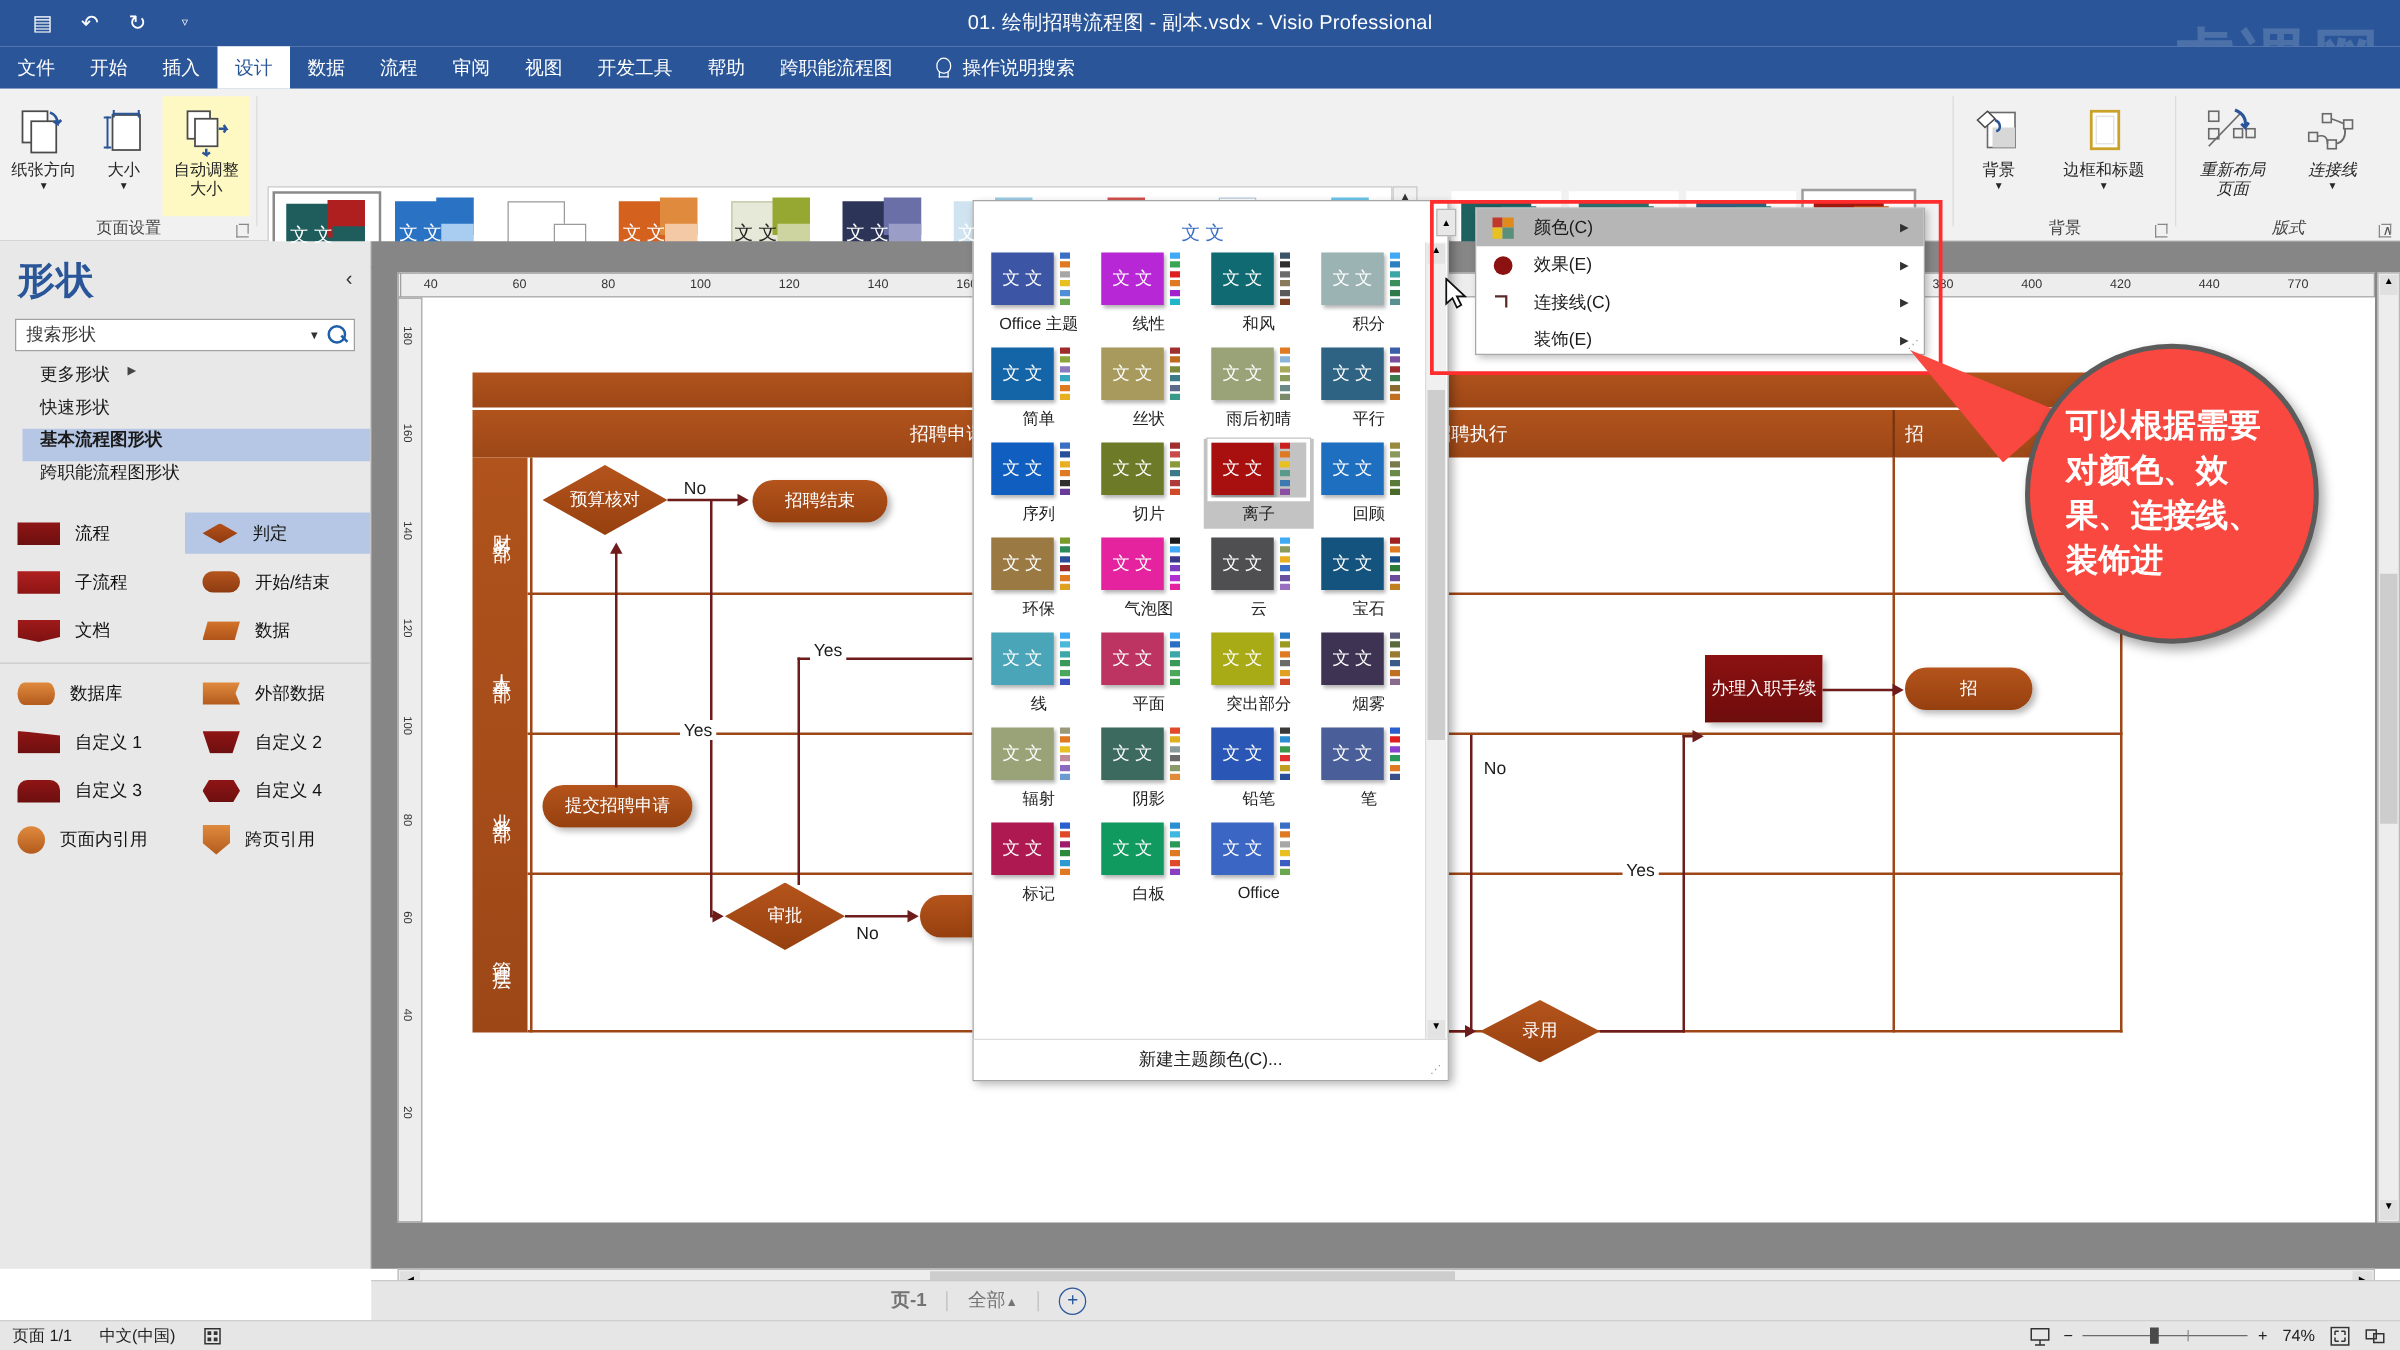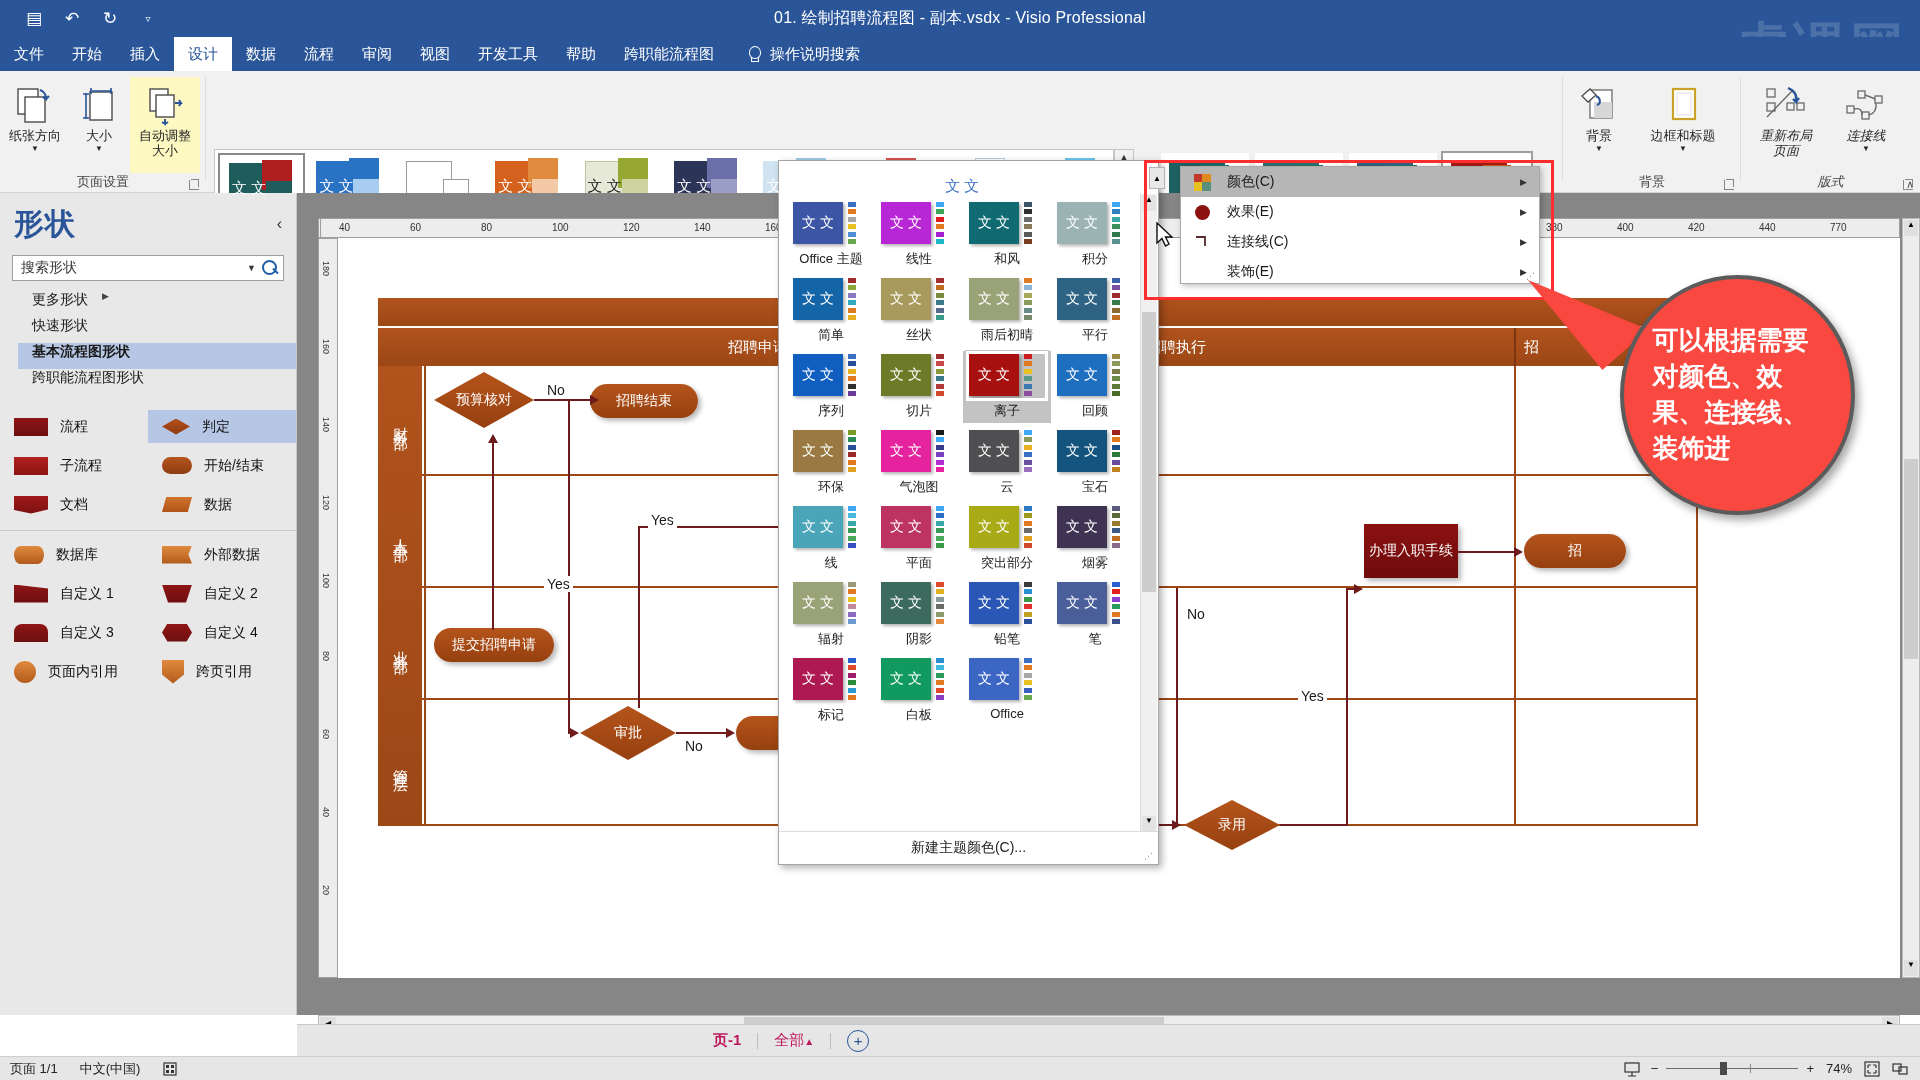--- a/index.html
+++ b/index.html
@@ -270,21 +270,21 @@
   #vscroll{position:absolute;right:0;top:218px;width:18px;height:760px;background:#ededed;border:1px solid #b9b9b9;}
   #vs-thumb{position:absolute;left:1px;top:240px;width:14px;height:200px;background:#cdcdcd;}
   #vs-u{position:absolute;left:1px;top:1px;width:14px;height:16px;background:#e0e0e0;text-align:center;font-size:8px;}
   #vs-d{position:absolute;left:1px;bottom:1px;width:14px;height:16px;background:#e0e0e0;text-align:center;font-size:8px;}
 
   
   #pagetabs{
     position:absolute;left:297px;bottom:24px;width:1623px;height:32px;background:#e6e6e6;
     display:flex;align-items:center;border-top:1px solid #c9c9c9;
   }
-  .ptab{padding:0 16px;font-size:15px;color:#be185d;}
+  .ptab{padding:0 16px;font-size:15px;color:#737373;}
   .ptab.cur{font-weight:bold;}
   .ptsep{width:1px;height:16px;background:#bdbdbd;}
   #addpage{width:22px;height:22px;border:1.5px solid #2a5699;border-radius:50%;
            display:flex;align-items:center;justify-content:center;color:#2a5699;font-size:15px;margin-left:16px;}
 
   
   #statusbar{
     position:absolute;left:0;bottom:0;width:1920px;height:24px;background:#e6e6e6;border-top:1px solid #cfcfcf;
     display:flex;align-items:center;font-size:13px;color:#222;
   }
@@ -690,21 +690,21 @@
     <div class="laneline" style="left:84px;top:176px;width:1276px;"></div>
     <div class="laneline" style="left:84px;top:288px;width:1276px;"></div>
     <div class="laneline" style="left:84px;top:400px;width:1276px;"></div>
     <div class="laneline" style="left:84px;top:526px;width:1276px;"></div>
     <div class="vline" style="left:86px;top:68px;height:460px;"></div>
     <div class="vline" style="left:1358px;top:68px;height:460px;"></div>
     <div class="vline" style="left:1176px;top:68px;height:460px;"></div>
     <div class="dashv" style="left:800px;top:68px;height:460px;"></div>
 
     <div class="node n-dec" style="left:96px;top:74px;width:100px;height:56px;">预算核对</div>
-    <div class="node n-term" style="left:252px;top:86px;width:108px;height:34px;">招聘结束</div>
+    <div class="node n-term" style="left:264px;top:86px;width:108px;height:34px;">招聘结束</div>
     <div class="node n-term" style="left:96px;top:330px;width:120px;height:34px;">提交招聘申请</div>
     <div class="node n-dec" style="left:242px;top:408px;width:96px;height:54px;">审批</div>
     <div class="node n-term" style="left:398px;top:418px;width:106px;height:34px;">招</div>
     <div class="node n-dec" style="left:690px;top:400px;width:96px;height:54px;">通过</div>
     <div class="node n-proc" style="left:688px;top:496px;width:100px;height:58px;">复试</div>
     <div class="node n-dec" style="left:846px;top:502px;width:96px;height:50px;">录用</div>
     <div class="node n-proc" style="left:1026px;top:226px;width:94px;height:54px;">办理入职手续</div>
     <div class="node n-term" style="left:1186px;top:236px;width:102px;height:34px;">招</div>
 
     <div class="conn h" style="left:196px;top:101px;width:58px;"></div>

